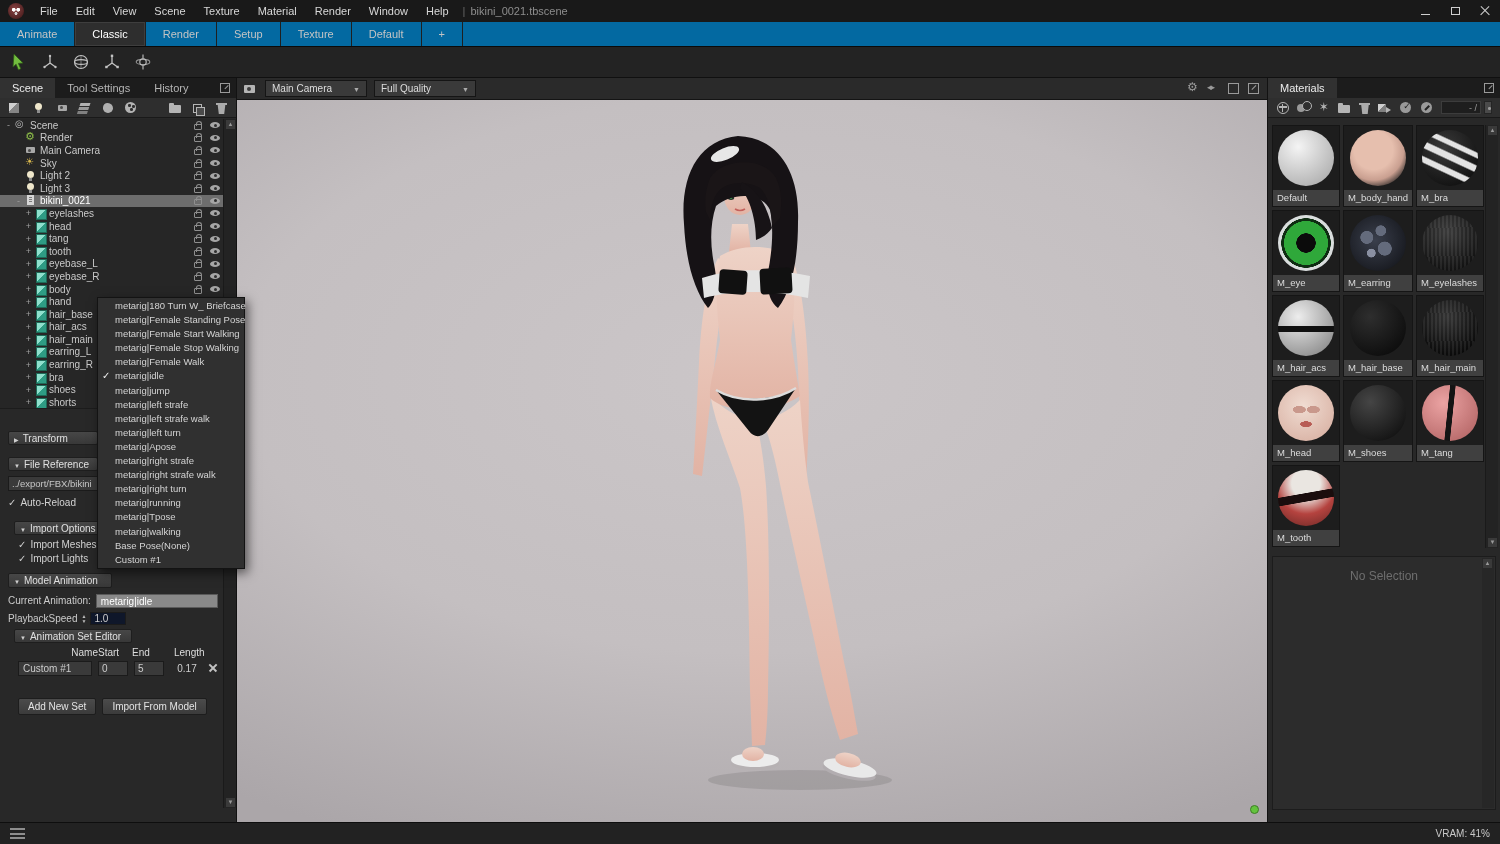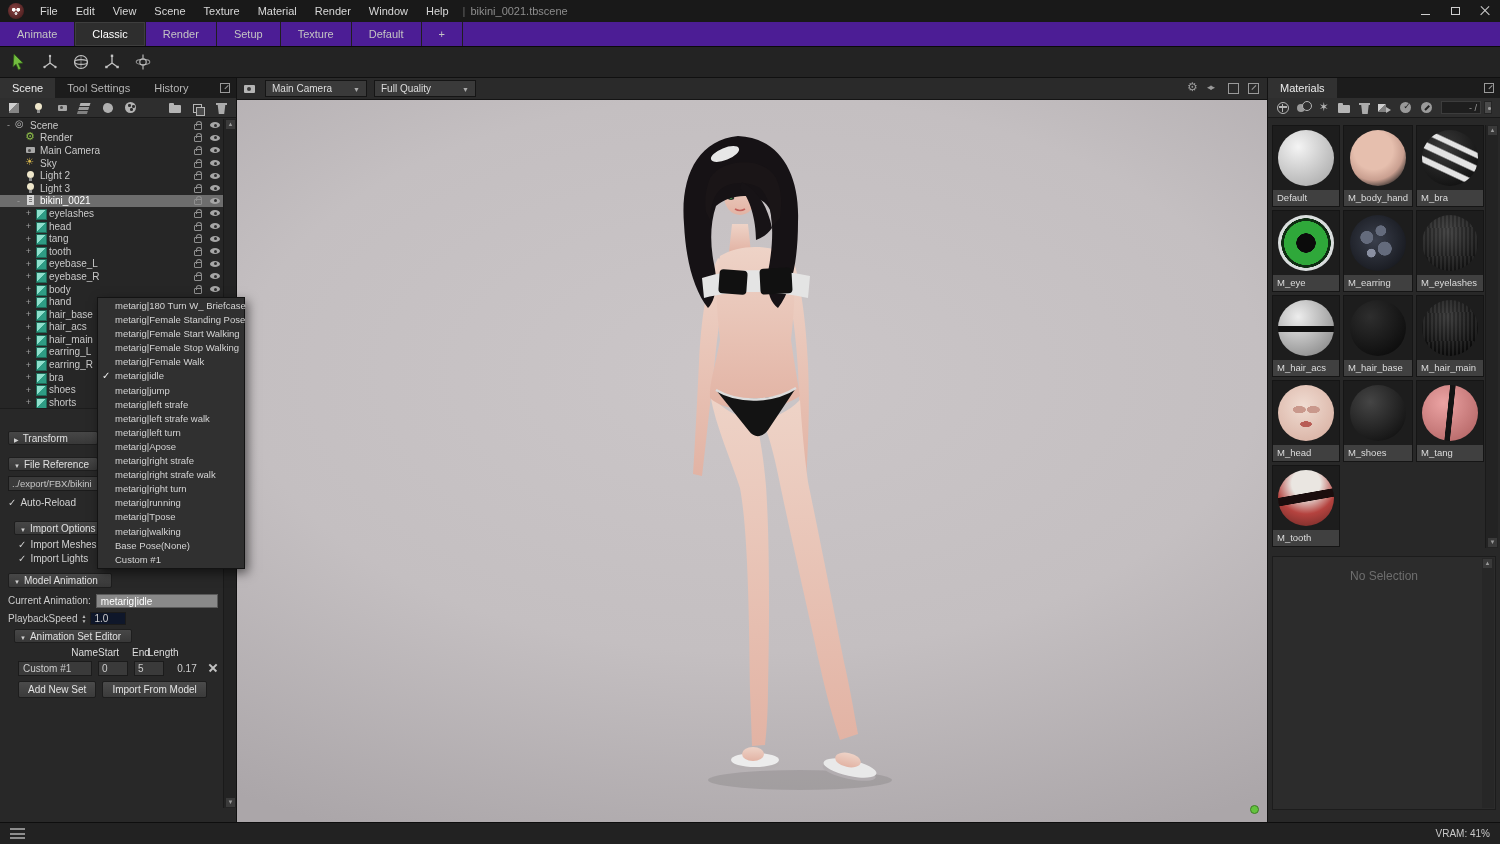--- a/index.html
+++ b/index.html
@@ -18,21 +18,21 @@
   .doc-name{color:#8d8d8d;font-size:11px;}
   .win-controls{margin-left:auto;display:flex;align-items:center;height:22px;}
   .win-btn{width:30px;height:22px;display:flex;align-items:center;justify-content:center;}
   .g-min{width:9px;height:1px;background:#cfcfcf;margin-top:6px;}
   .g-max{width:9px;height:8px;border:1px solid #cfcfcf;}
   .g-close{position:relative;width:10px;height:10px;}
   .g-close::before,.g-close::after{content:'';position:absolute;left:-1px;top:4px;width:12px;height:1.4px;background:#cfcfcf;}
   .g-close::before{transform:rotate(45deg);} .g-close::after{transform:rotate(-45deg);}
 
   
-  .tabbar{position:absolute;top:22px;left:0;right:0;height:25px;background:#4c1d95;display:flex;align-items:stretch;border-bottom:1px solid #0a0a0a;}
+  .tabbar{position:absolute;top:22px;left:0;right:0;height:25px;background:#0369a1;display:flex;align-items:stretch;border-bottom:1px solid #0a0a0a;}
   .wtab{padding:0 17px;line-height:24px;font-size:11px;color:#c4c4c4;border-right:1px solid #1f1f1f;}
   .wtab.active{background:#2e2e2e;color:#ffffff;box-shadow:inset 0 0 0 1px #3e3e3e;}
 
   
   .toolrow{position:absolute;top:47px;left:0;right:0;height:31px;background:#232323;border-bottom:1px solid #101010;display:flex;align-items:center;gap:9px;padding-left:8px;}
   .tool{width:22px;height:22px;display:flex;align-items:center;justify-content:center;}
 
   
   .ptabs{height:20px;display:flex;align-items:stretch;background:#1c1c1c;}
   .ptab{padding:0 12px;line-height:20px;font-size:11px;color:#b5b5b5;}
@@ -63,29 +63,29 @@
   .chkrow{display:flex;align-items:center;gap:4px;height:13px;color:#d2d2d2;}
   .chk::before{content:'✓';font-size:10px;color:#cccccc;}
   .mb2{margin-bottom:2px;}.mb3{margin-bottom:3px;}.mb4{margin-bottom:4px;}.mb5{margin-bottom:5px;}.mb8{margin-bottom:8px;}
   .ml6{margin-left:6px;}.ml10{margin-left:10px;}
   .ca-row{display:flex;align-items:center;gap:5px;height:15px;}
   .ca-field{width:122px;height:14px;background:#898989;border:1px solid #5a5a5a;color:#ffffff;line-height:13px;padding:0 4px;overflow:hidden;}
   .ps-row{display:flex;align-items:center;gap:4px;height:14px;}
   .stepper{display:flex;flex-direction:column;gap:1px;font-size:5px;color:#bbb;line-height:4px;}
   .num-field{width:36px;height:13px;background:#0f172a;border:1px solid #1b1b1b;color:#cccccc;line-height:12px;padding:0 3px;}
   .thead{display:flex;height:13px;color:#dddddd;align-items:center;margin-left:10px;}
-  .c-name{width:80px;text-align:right;} .c-start{width:34px;} .c-end{width:16px;} .c-len{width:38px;}
+  .c-name{width:80px;text-align:right;} .c-start{width:34px;} .c-end{width:42px;} .c-len{width:38px;}
   .srow{display:flex;align-items:center;height:18px;margin-left:10px;gap:2px;}
   .s-name{width:74px;height:15px;background:#3a3a3a;border:1px solid #1b1b1b;line-height:14px;padding:0 4px;}
   .s-num{width:30px;height:15px;background:#3a3a3a;border:1px solid #1b1b1b;line-height:14px;padding:0 3px;margin-left:4px;}
   .s-len{width:30px;text-align:center;color:#cfcfcf;margin-left:6px;}
   .s-x{position:relative;width:10px;height:10px;margin-left:4px;}
   .s-x::before,.s-x::after{content:'';position:absolute;left:0;top:4px;width:10px;height:1.6px;background:#c2c2c2;}
   .s-x::before{transform:rotate(45deg);} .s-x::after{transform:rotate(-45deg);}
-  .btnrow{display:flex;gap:6px;margin-left:10px;margin-top:4px;}
+  .btnrow{display:flex;gap:6px;margin-left:10px;margin-top:21px;}
   .btn{background:linear-gradient(#4b4b4b,#3b3b3b);border:1px solid #1d1d1d;border-radius:2px;height:17px;line-height:15px;padding:0 9px;color:#e3e3e3;}
 
   
   .tic{display:inline-block;position:relative;width:12px;height:12px;margin-left:2px;flex:0 0 auto;}
   .i-scene::before{content:'◎';position:absolute;left:0;top:-1px;font-size:10px;color:#b8b8b8;}
   .i-gear::before{content:'⚙';position:absolute;left:0;top:-2px;font-size:11px;color:#8fc04a;}
   .i-sun::before{content:'☀';position:absolute;left:0;top:-1px;font-size:10px;color:#d9b84e;}
   .i-cam2{width:12px;height:12px;}
   .i-cam2::before{content:'';position:absolute;left:1px;top:3px;width:9px;height:6px;background:#a8a8a8;border-radius:1px;}
   .i-cam2::after{content:'';position:absolute;left:3px;top:4.5px;width:3px;height:3px;border-radius:50%;background:#4a4a4a;}

